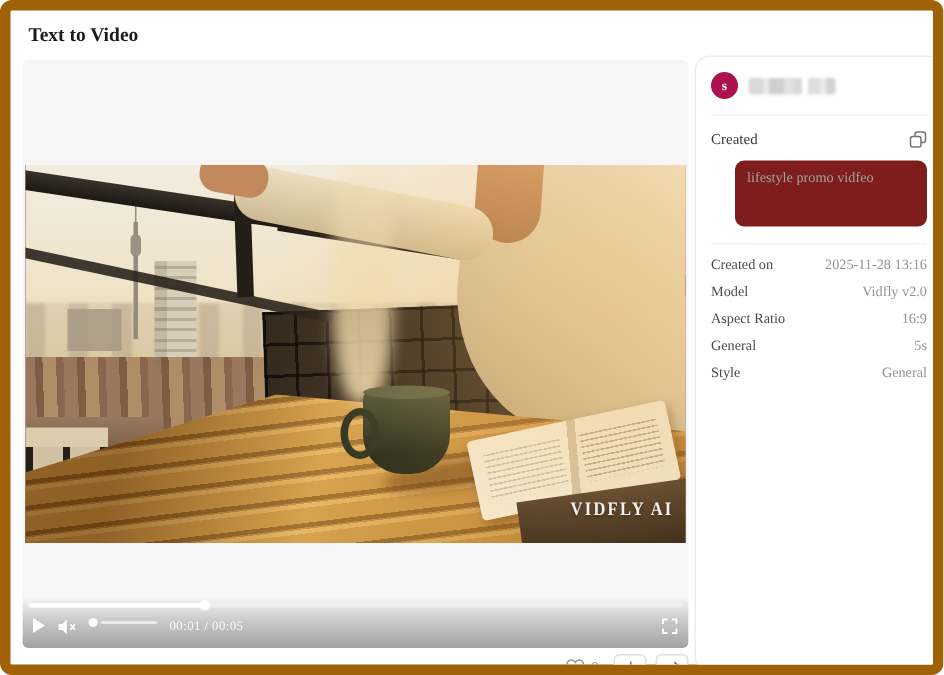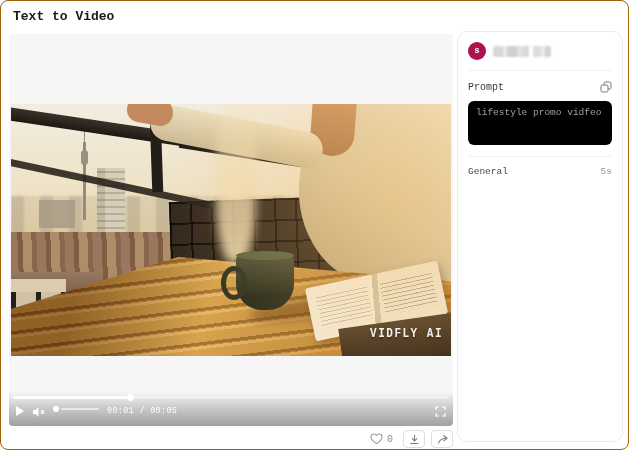--- a/index.html
+++ b/index.html
@@ -1,19 +1,19 @@
 <!DOCTYPE html>
 <html><head>
 <meta charset="utf-8">
 <style>
   html,body { margin:0; padding:0; background:#fff; }
   .page {
     position:relative; width:629px; height:450px; box-sizing:border-box;
-    background:#fff; border:1px solid #a16207; border-radius:8px; overflow:hidden;
-    font-family:Liberation Mono, monospace;
+    background:#fff; border:7px solid #a16207; border-radius:8px; overflow:hidden;
+    font-family:Liberation Serif, serif;
   }
   .page-title { position:absolute; left:12px; top:8px; font-size:13px; font-weight:bold; color:#1a1a1a; }
 
   
   .player { position:absolute; left:8px; top:33px; width:444px; height:392px;
     background:#f6f6f6; border-radius:4px; overflow:hidden; }
   .video-frame { position:absolute; left:2px; top:70px; width:440px; height:252px;
     overflow:hidden; background:#7f1d1d; }
   .s { position:absolute; }
   .sky { inset:0; background:linear-gradient(180deg,#f2ede1 0%,#efe3c8 32%,#ead3a3 58%,#e2c48c 78%,#ddbd85 100%); }
@@ -113,22 +113,22 @@
   .right-panel { position:absolute; left:456px; top:30px; width:166px; height:411px; box-sizing:border-box;
     background:#fff; border:1px solid #ececec; border-radius:10px; padding:10px; }
   .user-row { display:flex; align-items:center; gap:7px; padding-bottom:10px; border-bottom:1px solid #f1f1f1; }
   .avatar { width:18px; height:18px; border-radius:50%; background:#ad1150; color:#fff;
     font-size:9px; font-weight:bold; display:flex; align-items:center; justify-content:center; cursor:pointer; }
   .name-blur { width:58px; height:11px; border-radius:2px; filter:blur(1.2px);
     background:linear-gradient(90deg,#d8d8d8 0 10px,#e9e9e9 10px 14px,#cfcfcf 14px 24px,#e2e2e2 24px 30px,#d8d8d8 30px 36px,rgba(255,255,255,0) 36px 40px,#dddddd 40px 48px,#ebebeb 48px 52px,#d3d3d3 52px 58px); }
   .prompt-header { margin-top:10px; display:flex; justify-content:space-between; align-items:center; }
   .prompt-label { font-size:10px; color:#3a3a3a; }
   .copy-btn { background:none; border:none; padding:0; cursor:pointer; display:flex; }
-  .prompt-box { margin-top:8px; height:44px; background:#000000; border-radius:6px;
-    padding:6px 8px; box-sizing:border-box; font-size:9.5px; color:#a1a1a1; line-height:1.3; }
+  .prompt-box { margin-top:8px; height:44px; background:#7f1d1d; border-radius:6px;
+    padding:6px 8px; box-sizing:border-box; font-size:9.5px; color:#a1a1a1; line-height:1.3;margin-left:16px; }
   .panel-divider { margin:11px 0 5px; border-top:1px solid #f1f1f1; }
   .meta-row { display:flex; justify-content:space-between; align-items:center; padding:4px 0; font-size:9.5px; }
   .meta-label { color:#4a4a4a; }
   .meta-value { color:#939393; }
 </style>
 </head>
 <body>
 
 <div class="page">
   <div class="page-title">Text to Video</div>
@@ -218,30 +218,46 @@
     </button>
   </div>
 
   <div class="right-panel">
     <div class="user-row">
       <div class="avatar">s</div>
       <div class="name-blur"></div>
     </div>
 
     <div class="prompt-header">
-      <span class="prompt-label">Prompt</span>
+      <span class="prompt-label">Created</span>
       <button class="copy-btn">
         <svg width="12" height="12" viewBox="0 0 12 12" fill="none" stroke="#737373" stroke-width="1">
           <rect x="4" y="1" width="7" height="7" rx="1.5"></rect>
           <rect x="1" y="4" width="7" height="7" rx="1.5" fill="#fff"></rect>
         </svg>
       </button>
     </div>
     <div class="prompt-box">lifestyle promo vidfeo</div>
 
     <div class="panel-divider"></div>
 
     <div class="meta-row">
+      <span class="meta-label">Created on</span>
+      <span class="meta-value">2025-11-28 13:16</span>
+    </div>
+    <div class="meta-row">
+      <span class="meta-label">Model</span>
+      <span class="meta-value">Vidfly v2.0</span>
+    </div>
+    <div class="meta-row">
+      <span class="meta-label">Aspect Ratio</span>
+      <span class="meta-value">16:9</span>
+    </div>
+    <div class="meta-row">
       <span class="meta-label">General</span>
       <span class="meta-value">5s</span>
     </div>
+    <div class="meta-row">
+      <span class="meta-label">Style</span>
+      <span class="meta-value">General</span>
+    </div>
   </div>
 </div>
 
 </body></html>

